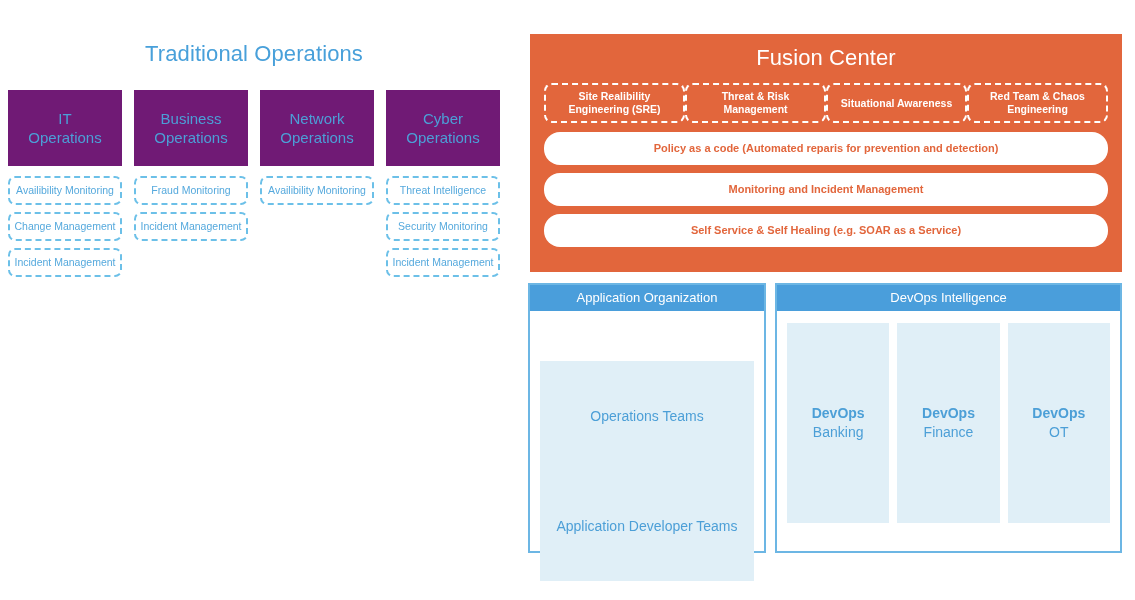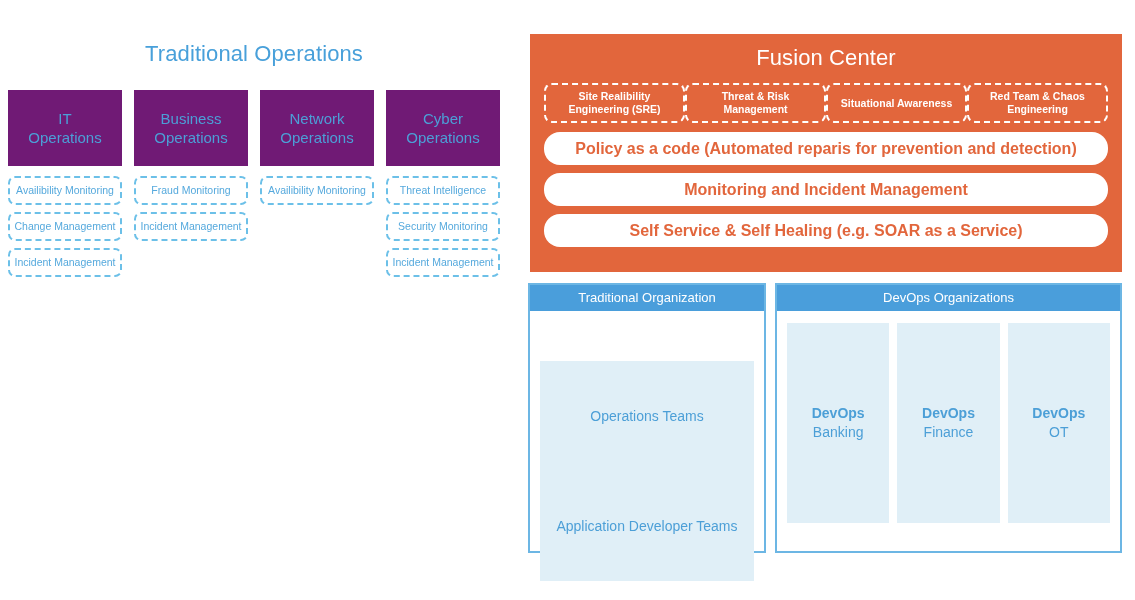--- a/index.html
+++ b/index.html
@@ -93,21 +93,21 @@
     justify-content: center;
     height: 40px;
     padding: 0 2px;
     box-sizing: border-box;
   }
   #fusion-bars { margin-top: 9px; }
   .fbar {
     background: #ffffff;
     border-radius: 16px;
     color: #e2663c;
-    font-size: 16px;
+    font-size: 11px;
     font-weight: bold;
     text-align: center;
     height: 33px;
     line-height: 33px;
     margin-bottom: 8px;
     white-space: nowrap;
     overflow: hidden;
   }
   .fbar:last-child { margin-bottom: 8px; }
 
@@ -240,29 +240,29 @@
   </div>
 
   <div id="fusion-bars">
     <div class="fbar">Policy as a code (Automated reparis for prevention and detection)</div>
     <div class="fbar">Monitoring and Incident Management</div>
     <div class="fbar">Self Service &amp; Self Healing (e.g. SOAR as a Service)</div>
   </div>
 </section>
 
 <section class="org-panel" id="org-traditional">
-  <div class="org-head">Traditional Organization</div>
+  <div class="org-head">Application Organization</div>
   <div class="org-body">
     <div class="trad-team">Operations Teams</div>
     <div class="trad-team">Application Developer Teams</div>
   </div>
 </section>
 
 <section class="org-panel" id="org-devops">
-  <div class="org-head">DevOps Organizations</div>
+  <div class="org-head">DevOps Intelligence</div>
   <div class="org-body">
     <div class="devops-col">
       <span>
           <span class="dev-l1">DevOps</span>
           <span class="dev-l2">Banking</span>
         </span>
     </div>
     <div class="devops-col">
       <span>
           <span class="dev-l1">DevOps</span>

